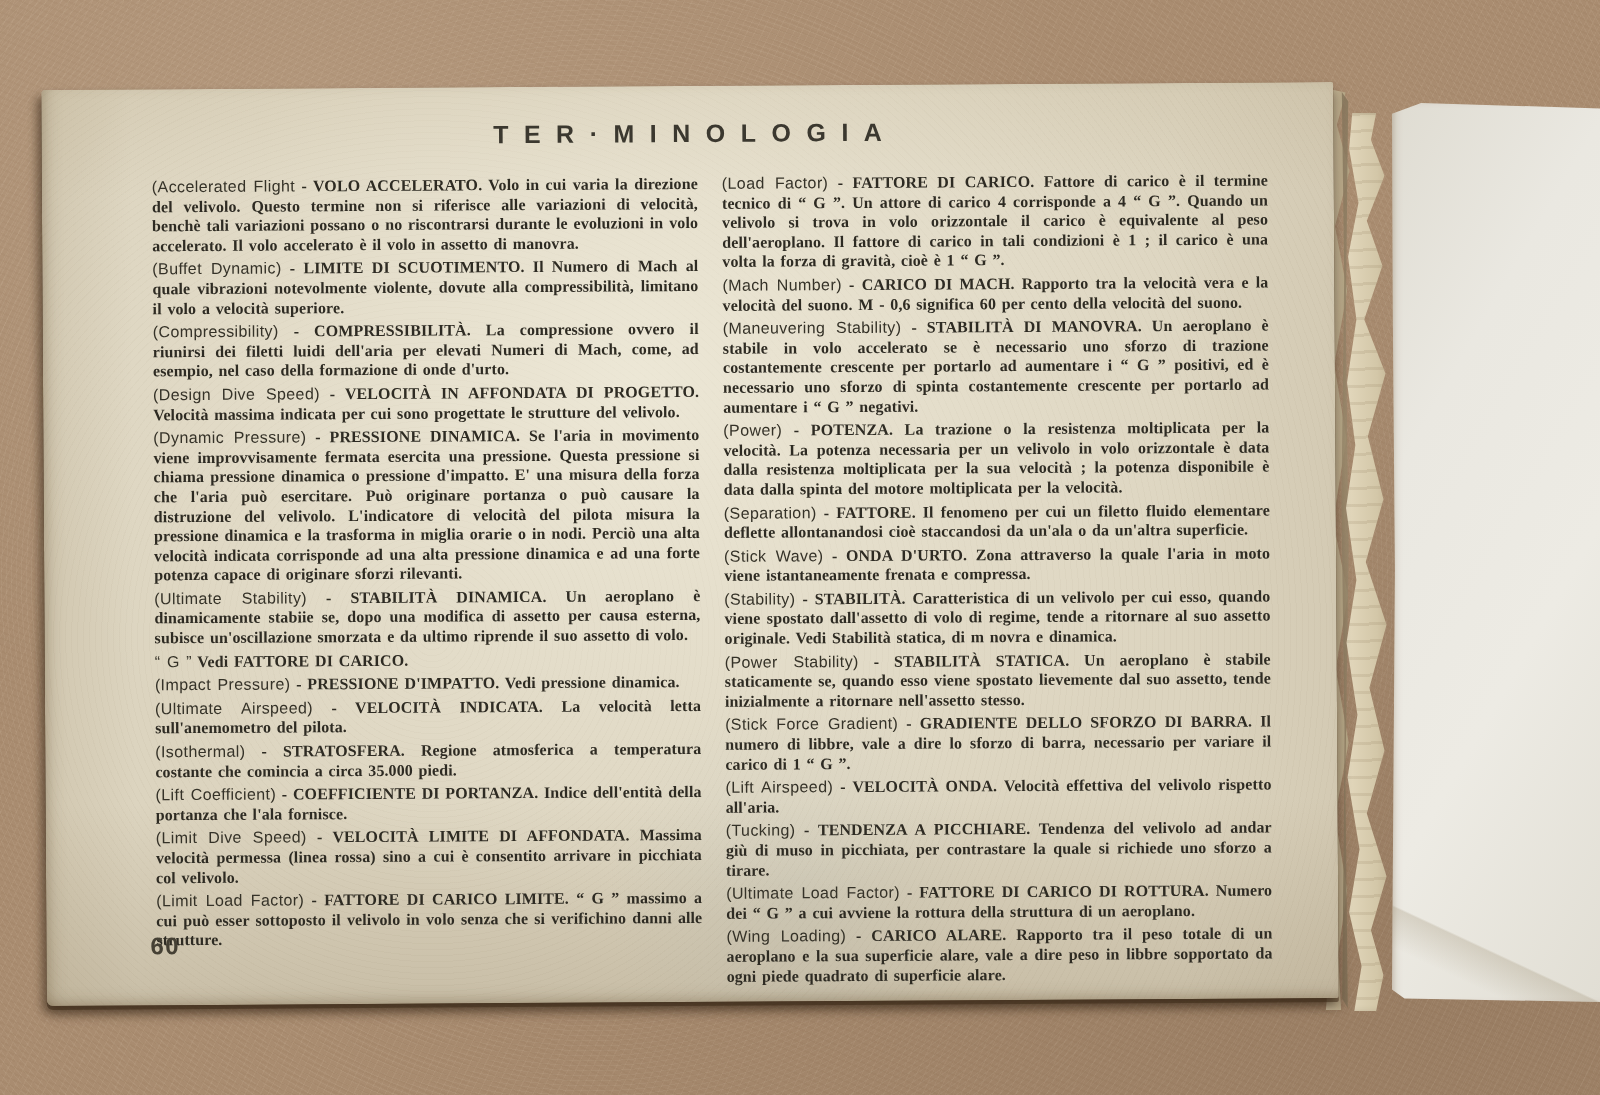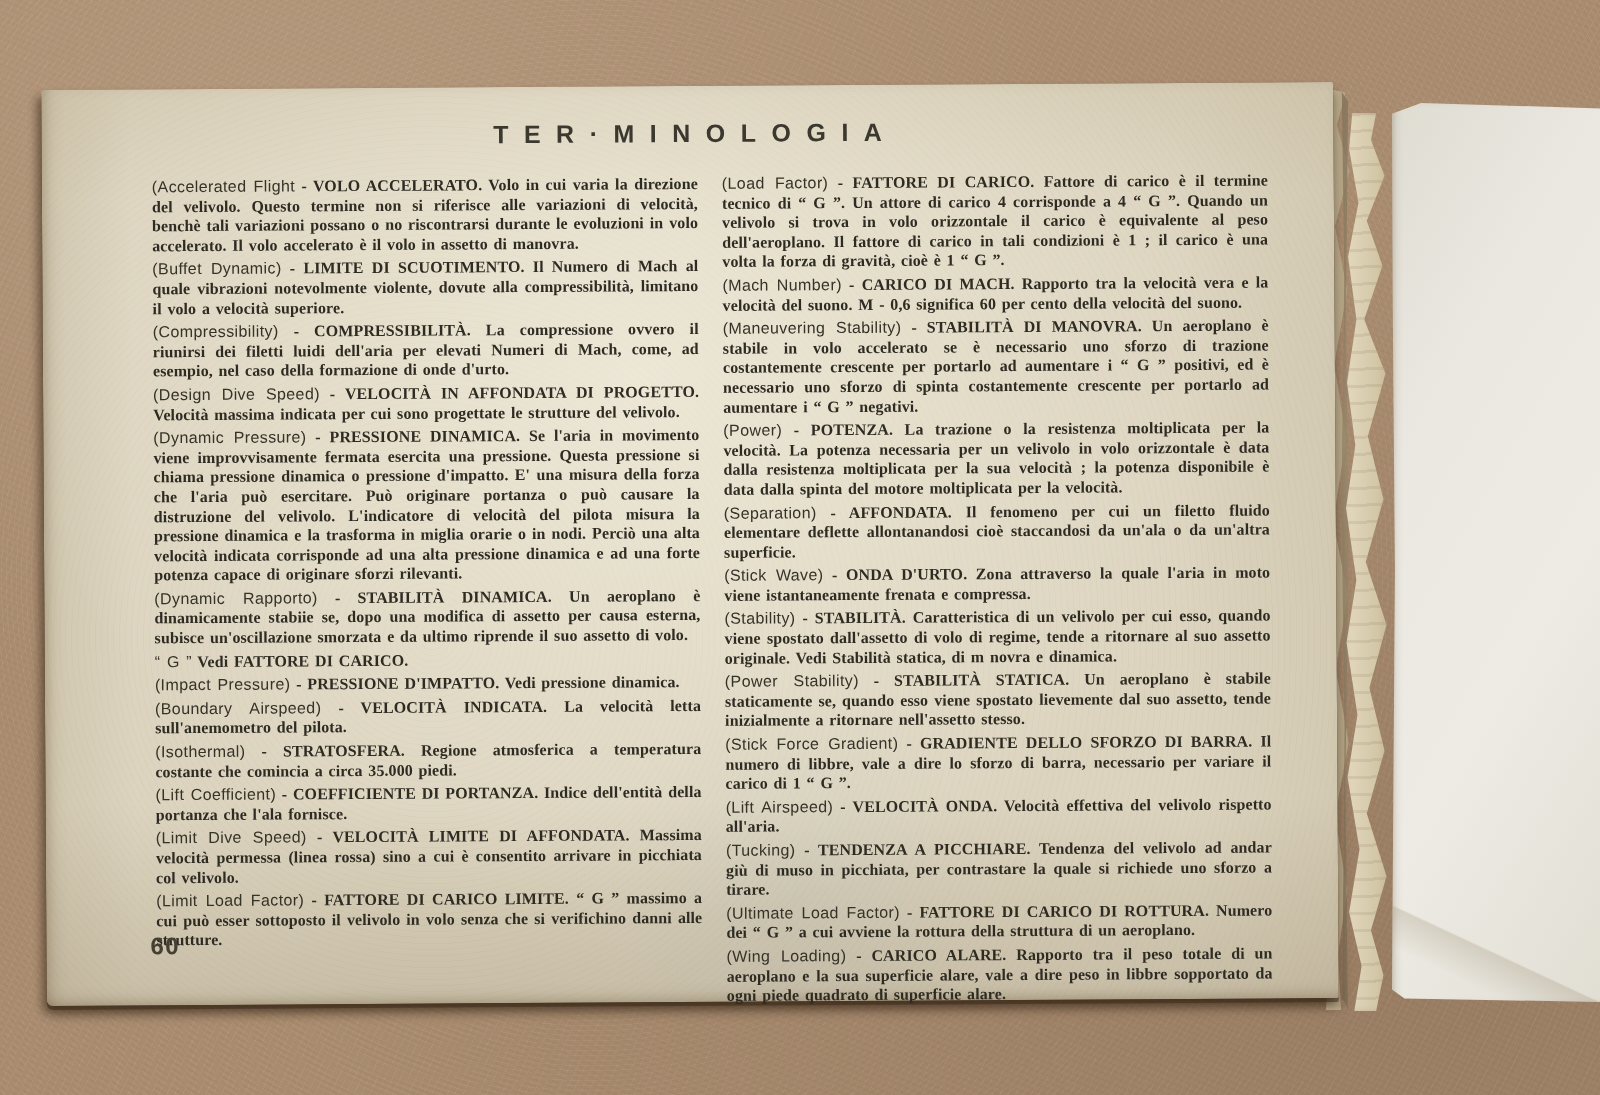--- a/index.html
+++ b/index.html
@@ -118,35 +118,35 @@
 
   <div class="main-page">
     <div class="title">TER·MINOLOGIA</div>
     <div class="columns">
       <div class="col">
           <p class="entry"><span class="term">(Accelerated Flight</span> - <span class="lead">VOLO ACCELERATO.</span> Volo in cui varia la direzione del velivolo. Questo termine non si riferisce alle variazioni di velocità, benchè tali variazioni possano o no riscontrarsi durante le evoluzioni in volo accelerato. Il volo accelerato è il volo in assetto di manovra.</p>
           <p class="entry"><span class="term">(Buffet Dynamic)</span> - <span class="lead">LIMITE DI SCUOTIMENTO.</span> Il Numero di Mach al quale vibrazioni notevolmente violente, dovute alla compressibilità, limitano il volo a velocità superiore.</p>
           <p class="entry"><span class="term">(Compressibility)</span> - <span class="lead">COMPRESSIBILITÀ.</span> La compressione ovvero il riunirsi dei filetti luidi dell'aria per elevati Numeri di Mach, come, ad esempio, nel caso della formazione di onde d'urto.</p>
           <p class="entry"><span class="term">(Design Dive Speed)</span> - <span class="lead">VELOCITÀ IN AFFONDATA DI PROGETTO.</span> Velocità massima indicata per cui sono progettate le strutture del velivolo.</p>
           <p class="entry"><span class="term">(Dynamic Pressure)</span> - <span class="lead">PRESSIONE DINAMICA.</span> Se l'aria in movimento viene improvvisamente fermata esercita una pressione. Questa pressione si chiama pressione dinamica o pressione d'impatto. E' una misura della forza che l'aria può esercitare. Può originare portanza o può causare la distruzione del velivolo. L'indicatore di velocità del pilota misura la pressione dinamica e la trasforma in miglia orarie o in nodi. Perciò una alta velocità indicata corrisponde ad una alta pressione dinamica e ad una forte potenza capace di originare sforzi rilevanti.</p>
-          <p class="entry"><span class="term">(Dynamic Rapporto)</span> - <span class="lead">STABILITÀ DINAMICA.</span> Un aeroplano è dinamicamente stabiie se, dopo una modifica di assetto per causa esterna, subisce un'oscillazione smorzata e da ultimo riprende il suo assetto di volo.</p>
+          <p class="entry"><span class="term">(Ultimate Stability)</span> - <span class="lead">STABILITÀ DINAMICA.</span> Un aeroplano è dinamicamente stabiie se, dopo una modifica di assetto per causa esterna, subisce un'oscillazione smorzata e da ultimo riprende il suo assetto di volo.</p>
           <p class="entry"><span class="term">“ G ”</span> <span class="lead">Vedi FATTORE DI CARICO.</span></p>
           <p class="entry"><span class="term">(Impact Pressure)</span> - <span class="lead">PRESSIONE D'IMPATTO.</span> Vedi pressione dinamica.</p>
-          <p class="entry"><span class="term">(Boundary Airspeed)</span> - <span class="lead">VELOCITÀ INDICATA.</span> La velocità letta sull'anemometro del pilota.</p>
+          <p class="entry"><span class="term">(Ultimate Airspeed)</span> - <span class="lead">VELOCITÀ INDICATA.</span> La velocità letta sull'anemometro del pilota.</p>
           <p class="entry"><span class="term">(Isothermal)</span> - <span class="lead">STRATOSFERA.</span> Regione atmosferica a temperatura costante che comincia a circa 35.000 piedi.</p>
           <p class="entry"><span class="term">(Lift Coefficient)</span> - <span class="lead">COEFFICIENTE DI PORTANZA.</span> Indice dell'entità della portanza che l'ala fornisce.</p>
           <p class="entry"><span class="term">(Limit Dive Speed)</span> - <span class="lead">VELOCITÀ LIMITE DI AFFONDATA.</span> Massima velocità permessa (linea rossa) sino a cui è consentito arrivare in picchiata col velivolo.</p>
           <p class="entry"><span class="term">(Limit Load Factor)</span> - <span class="lead">FATTORE DI CARICO LIMITE.</span> “ G ” massimo a cui può esser sottoposto il velivolo in volo senza che si verifichino danni alle strutture.</p>
         </div>
       <div class="col">
           <p class="entry"><span class="term">(Load Factor)</span> - <span class="lead">FATTORE DI CARICO.</span> Fattore di carico è il termine tecnico di “ G ”. Un attore di carico 4 corrisponde a 4 “ G ”. Quando un velivolo si trova in volo orizzontale il carico è equivalente al peso dell'aeroplano. Il fattore di carico in tali condizioni è 1 ; il carico è una volta la forza di gravità, cioè è 1 “ G ”.</p>
           <p class="entry"><span class="term">(Mach Number)</span> - <span class="lead">CARICO DI MACH.</span> Rapporto tra la velocità vera e la velocità del suono. M - 0,6 significa 60 per cento della velocità del suono.</p>
           <p class="entry"><span class="term">(Maneuvering Stability)</span> - <span class="lead">STABILITÀ DI MANOVRA.</span> Un aeroplano è stabile in volo accelerato se è necessario uno sforzo di trazione costantemente crescente per portarlo ad aumentare i “ G ” positivi, ed è necessario uno sforzo di spinta costantemente crescente per portarlo ad aumentare i “ G ” negativi.</p>
           <p class="entry"><span class="term">(Power)</span> - <span class="lead">POTENZA.</span> La trazione o la resistenza moltiplicata per la velocità. La potenza necessaria per un velivolo in volo orizzontale è data dalla resistenza moltiplicata per la sua velocità ; la potenza disponibile è data dalla spinta del motore moltiplicata per la velocità.</p>
-          <p class="entry"><span class="term">(Separation)</span> - <span class="lead">AFFONDATA.</span> Il fenomeno per cui un filetto fluido elementare deflette allontanandosi cioè staccandosi da un'ala o da un'altra superficie.</p>
+          <p class="entry"><span class="term">(Separation)</span> - <span class="lead">FATTORE.</span> Il fenomeno per cui un filetto fluido elementare deflette allontanandosi cioè staccandosi da un'ala o da un'altra superficie.</p>
           <p class="entry"><span class="term">(Stick Wave)</span> - <span class="lead">ONDA D'URTO.</span> Zona attraverso la quale l'aria in moto viene istantaneamente frenata e compressa.</p>
           <p class="entry"><span class="term">(Stability)</span> - <span class="lead">STABILITÀ.</span> Caratteristica di un velivolo per cui esso, quando viene spostato dall'assetto di volo di regime, tende a ritornare al suo assetto originale. Vedi Stabilità statica, di m novra e dinamica.</p>
           <p class="entry"><span class="term">(Power Stability)</span> - <span class="lead">STABILITÀ STATICA.</span> Un aeroplano è stabile staticamente se, quando esso viene spostato lievemente dal suo assetto, tende inizialmente a ritornare nell'assetto stesso.</p>
           <p class="entry"><span class="term">(Stick Force Gradient)</span> - <span class="lead">GRADIENTE DELLO SFORZO DI BARRA.</span> Il numero di libbre, vale a dire lo sforzo di barra, necessario per variare il carico di 1 “ G ”.</p>
           <p class="entry"><span class="term">(Lift Airspeed)</span> - <span class="lead">VELOCITÀ ONDA.</span> Velocità effettiva del velivolo rispetto all'aria.</p>
           <p class="entry"><span class="term">(Tucking)</span> - <span class="lead">TENDENZA A PICCHIARE.</span> Tendenza del velivolo ad andar giù di muso in picchiata, per contrastare la quale si richiede uno sforzo a tirare.</p>
           <p class="entry"><span class="term">(Ultimate Load Factor)</span> - <span class="lead">FATTORE DI CARICO DI ROTTURA.</span> Numero dei “ G ” a cui avviene la rottura della struttura di un aeroplano.</p>
           <p class="entry"><span class="term">(Wing Loading)</span> - <span class="lead">CARICO ALARE.</span> Rapporto tra il peso totale di un aeroplano e la sua superficie alare, vale a dire peso in libbre sopportato da ogni piede quadrato di superficie alare.</p>
         </div>
     </div>

